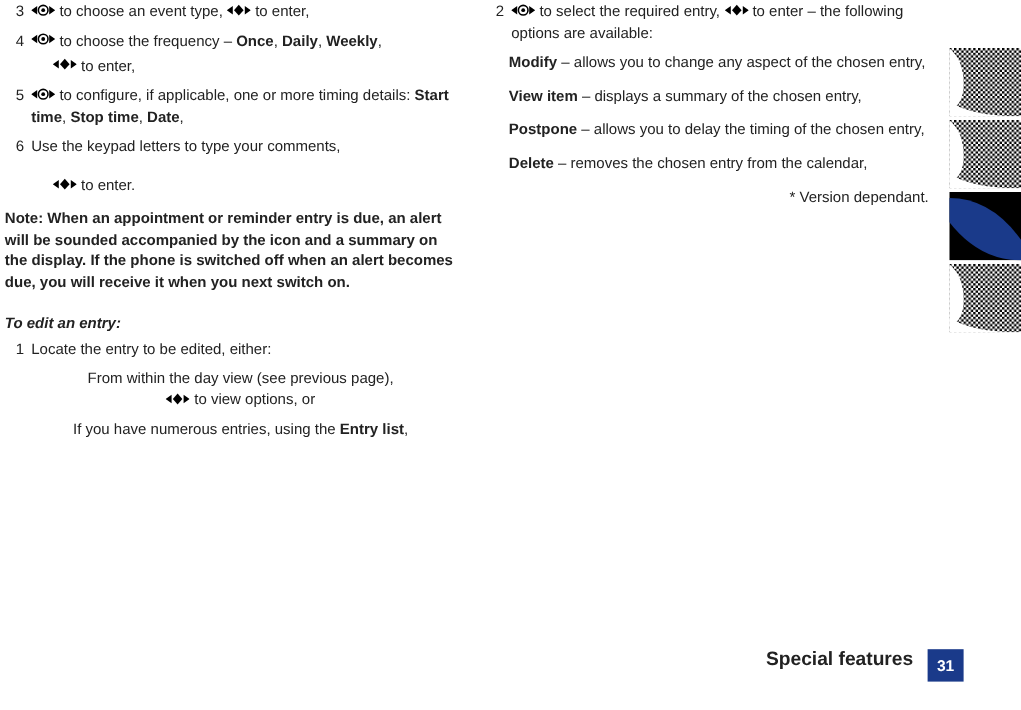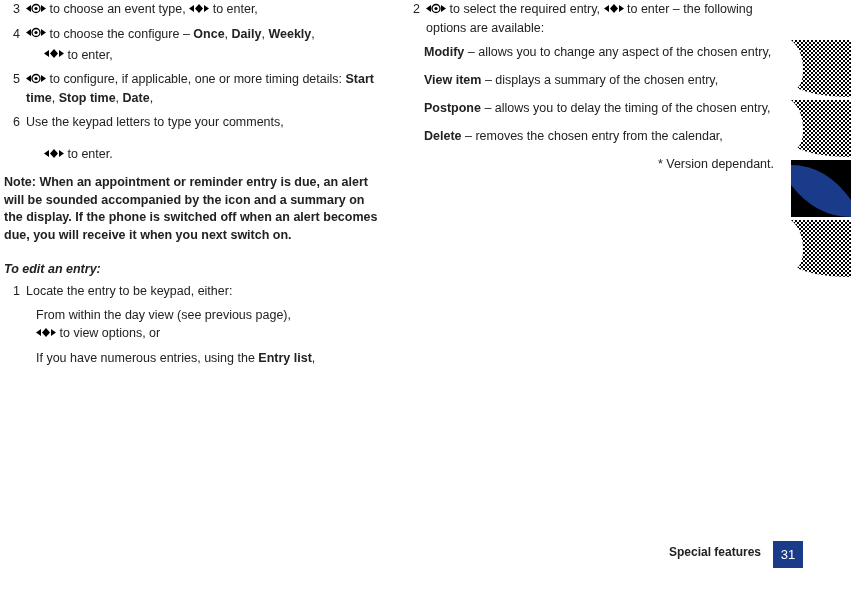--- a/index.html
+++ b/index.html
@@ -33,52 +33,52 @@
   display: flex;
   margin-bottom: 6px;
 }
 .step-num {
   width: 22px;
   flex-shrink: 0;
   text-align: right;
   padding-right: 6px;
 }
 .step-body { flex: 1; }
-.sub { margin-left: 32px; margin-bottom: 6px; }
+.sub { margin-left: 13px; margin-bottom: 6px; text-align: center; }
 .sub2 { margin-left: 20px; margin-bottom: 10px; }
 .bold-term { font-weight: 700; }
 .note {
   font-weight: 700;
   margin: 10px 0 16px 0;
   line-height: 1.4;
 }
 .heading {
   font-style: italic;
   font-weight: 700;
   margin-bottom: 4px;
 }
 .footnote { margin-top: 6px; text-align: right; }
 .footer {
   position: absolute;
   bottom: 31px;
   right: 90px;
   font-weight: 700;
-  font-size: 12px;
+  font-size: 16px;
 }
 .page-num-badge {
   position: absolute;
   bottom: 24px;
   right: 48px;
   width: 30px;
   height: 27px;
   background: #1a3a8a;
   color: #fff;
   text-align: center;
   line-height: 27px;
-  font-weight: 400;
+  font-weight: 700;
   font-size: 13px;
 }
 .tabs {
   position: absolute;
   right: 0;
   top: 40px;
   width: 60px;
 }
 .tab {
   width: 60px;
@@ -113,21 +113,21 @@
     </div>
 
     <div class="step">
       <div class="step-num">4</div>
       <div class="step-body">
         <span class="icon"><svg width="20" height="11">
               <circle cx="10" cy="5.5" r="4" fill="none" stroke="#000" stroke-width="1.3"></circle>
               <circle cx="10" cy="5.5" r="1.6" fill="#000"></circle>
               <path d="M0 5.5 L5 2 L5 9 Z M20 5.5 L15 2 L15 9 Z" fill="#000"></path>
             </svg></span>
-        <span>to choose the configure – </span>
+        <span>to choose the frequency – </span>
         <span class="bold-term">Once</span>, <span class="bold-term">Daily</span>, <span class="bold-term">Weekly</span><span>,</span>
         <div style="margin-left:18px;margin-top:2px;">
           <span class="icon"><svg width="20" height="11">
                 <path d="M10 1 L14 5.5 L10 10 L6 5.5 Z" fill="#000"></path>
                 <path d="M0 5.5 L5 2 L5 9 Z M20 5.5 L15 2 L15 9 Z" fill="#000"></path>
               </svg></span>
           <span> to enter,</span>
         </div>
       </div>
     </div>
@@ -158,21 +158,21 @@
         </div>
       </div>
     </div>
 
     <p class="note">Note: When an appointment or reminder entry is due, an alert will be sounded accompanied by the icon and a summary on the display. If the phone is switched off when an alert becomes due, you will receive it when you next switch on.</p>
 
     <p class="heading">To edit an entry:</p>
 
     <div class="step">
       <div class="step-num">1</div>
-      <div class="step-body">Locate the entry to be keypad, either:</div>
+      <div class="step-body">Locate the entry to be edited, either:</div>
     </div>
 
     <div class="sub">
       <span>From within the day view (see previous page), </span><br>
       <span class="icon"><svg width="20" height="11">
             <path d="M10 1 L14 5.5 L10 10 L6 5.5 Z" fill="#000"></path>
             <path d="M0 5.5 L5 2 L5 9 Z M20 5.5 L15 2 L15 9 Z" fill="#000"></path>
           </svg></span>
       <span> to view options, or</span>
     </div>

